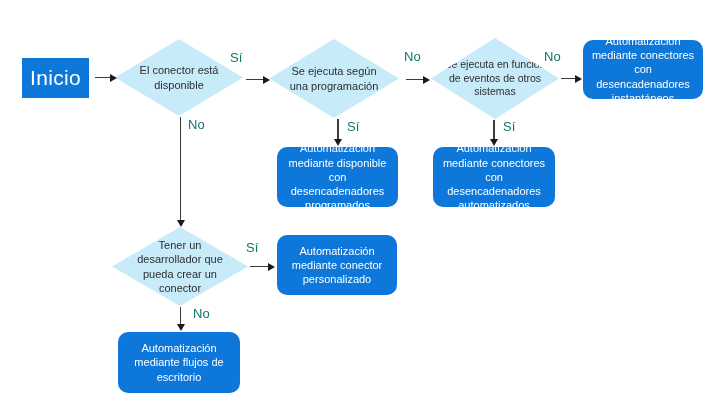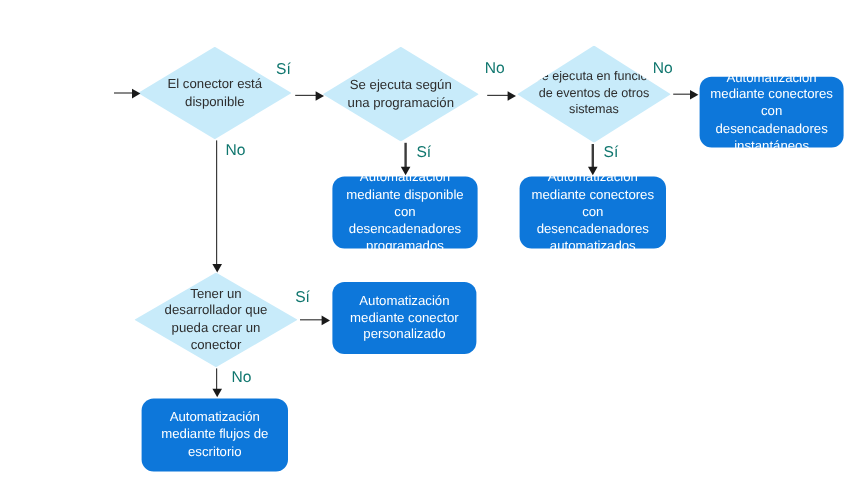--- a/index.html
+++ b/index.html
@@ -67,38 +67,41 @@
     color: #0f766e;
     font-size: 13px;
     white-space: nowrap;
   }
 </style>
 </head>
 <body>
 
 <div id="canvas">
 
+  <div class="abs start-box" style="left:22px; top:58px; width:67px; height:40px;">
+    <span>Inicio</span>
+  </div>
 
   <div class="abs diamond" style="left:115px; top:39px; width:128px; height:77px;">
     <span class="txt" style="width:80%;">El conector está disponible</span>
   </div>
 
   <div class="abs diamond" style="left:269px; top:39px; width:130px; height:79px;">
     <span class="txt">Se ejecuta según una programación</span>
   </div>
 
   <div class="abs diamond" style="left:431px; top:38px; width:128px; height:81px; font-size:10.5px;">
     <span class="txt" style="width:82%;">Se ejecuta en función de eventos de otros sistemas</span>
   </div>
 
   <div class="abs diamond" style="left:112px; top:227px; width:136px; height:79px;">
     <span class="txt" style="width:78%;">Tener un desarrollador que pueda crear un conector</span>
   </div>
 
-  <div class="abs outcome-box" style="left:583px; top:64px; width:120px; height:59px;">
+  <div class="abs outcome-box" style="left:583px; top:40px; width:120px; height:59px;">
     <span>Automatización mediante conectores con desencadenadores instantáneos</span>
   </div>
 
   <div class="abs outcome-box" style="left:277px; top:147px; width:121px; height:60px;">
     <span>Automatización mediante disponible con desencadenadores programados</span>
   </div>
 
   <div class="abs outcome-box" style="left:433px; top:147px; width:122px; height:60px;">
     <span>Automatización mediante conectores con desencadenadores automatizados</span>
   </div>

